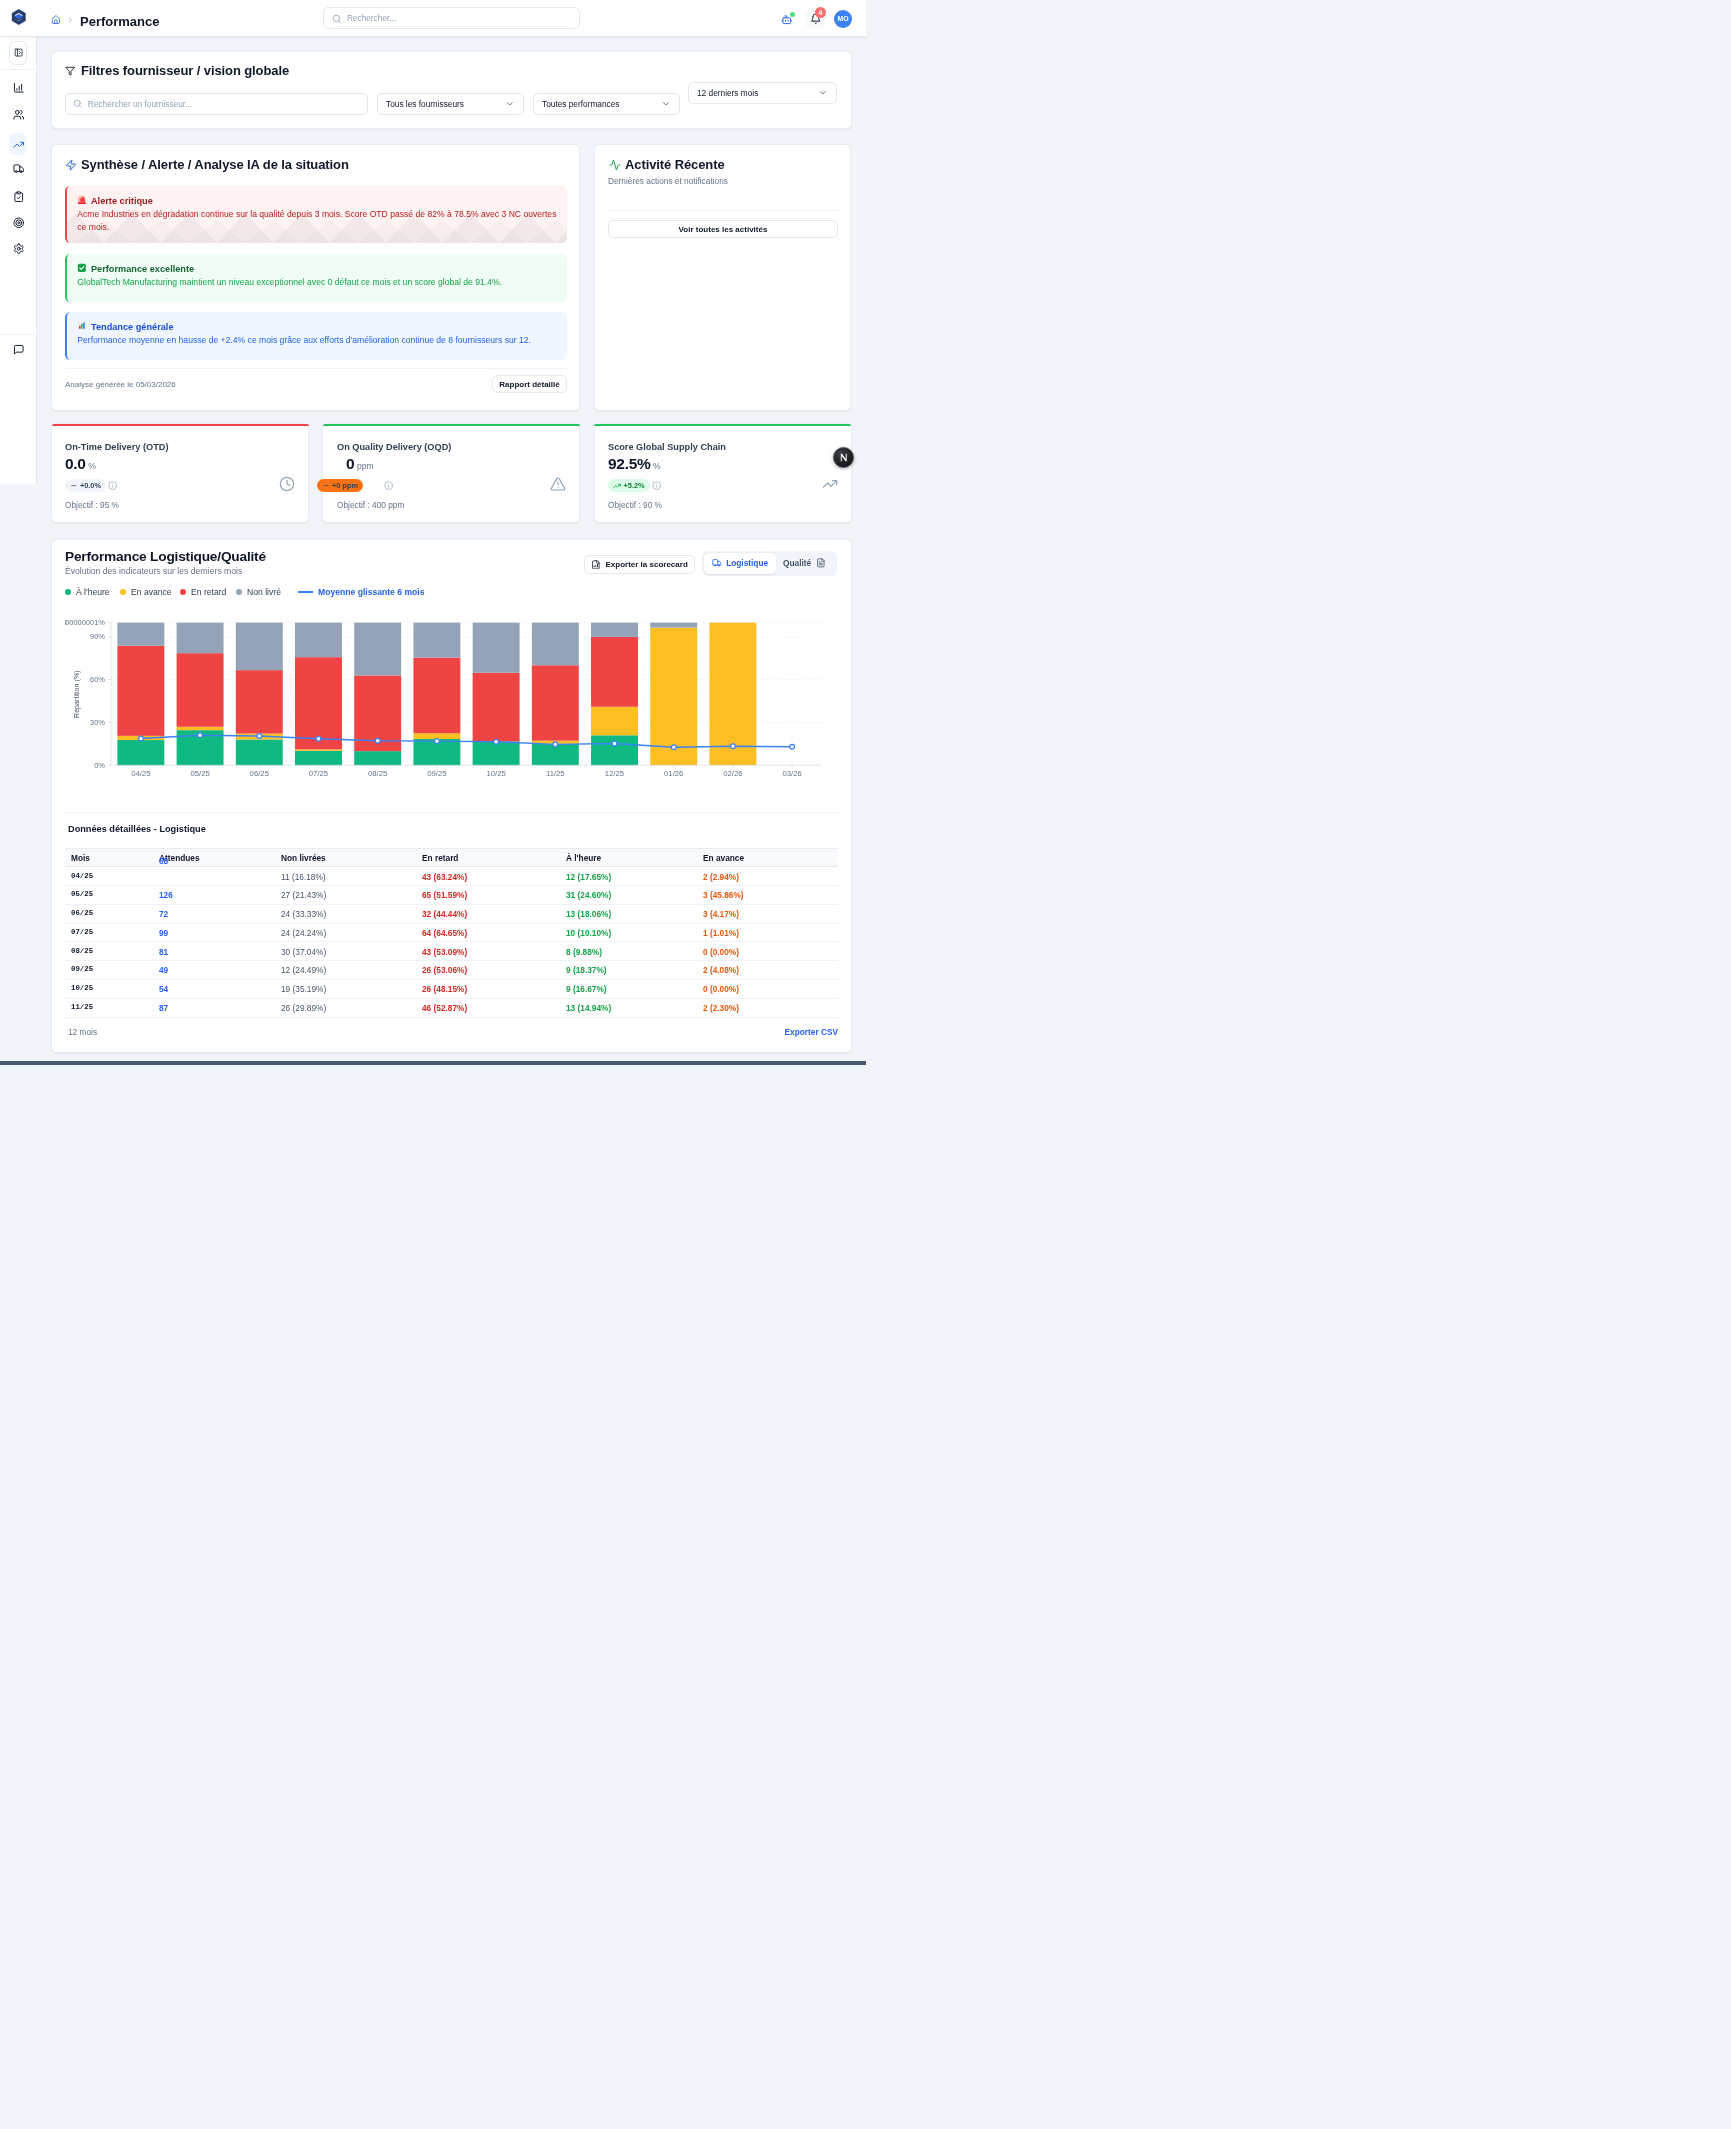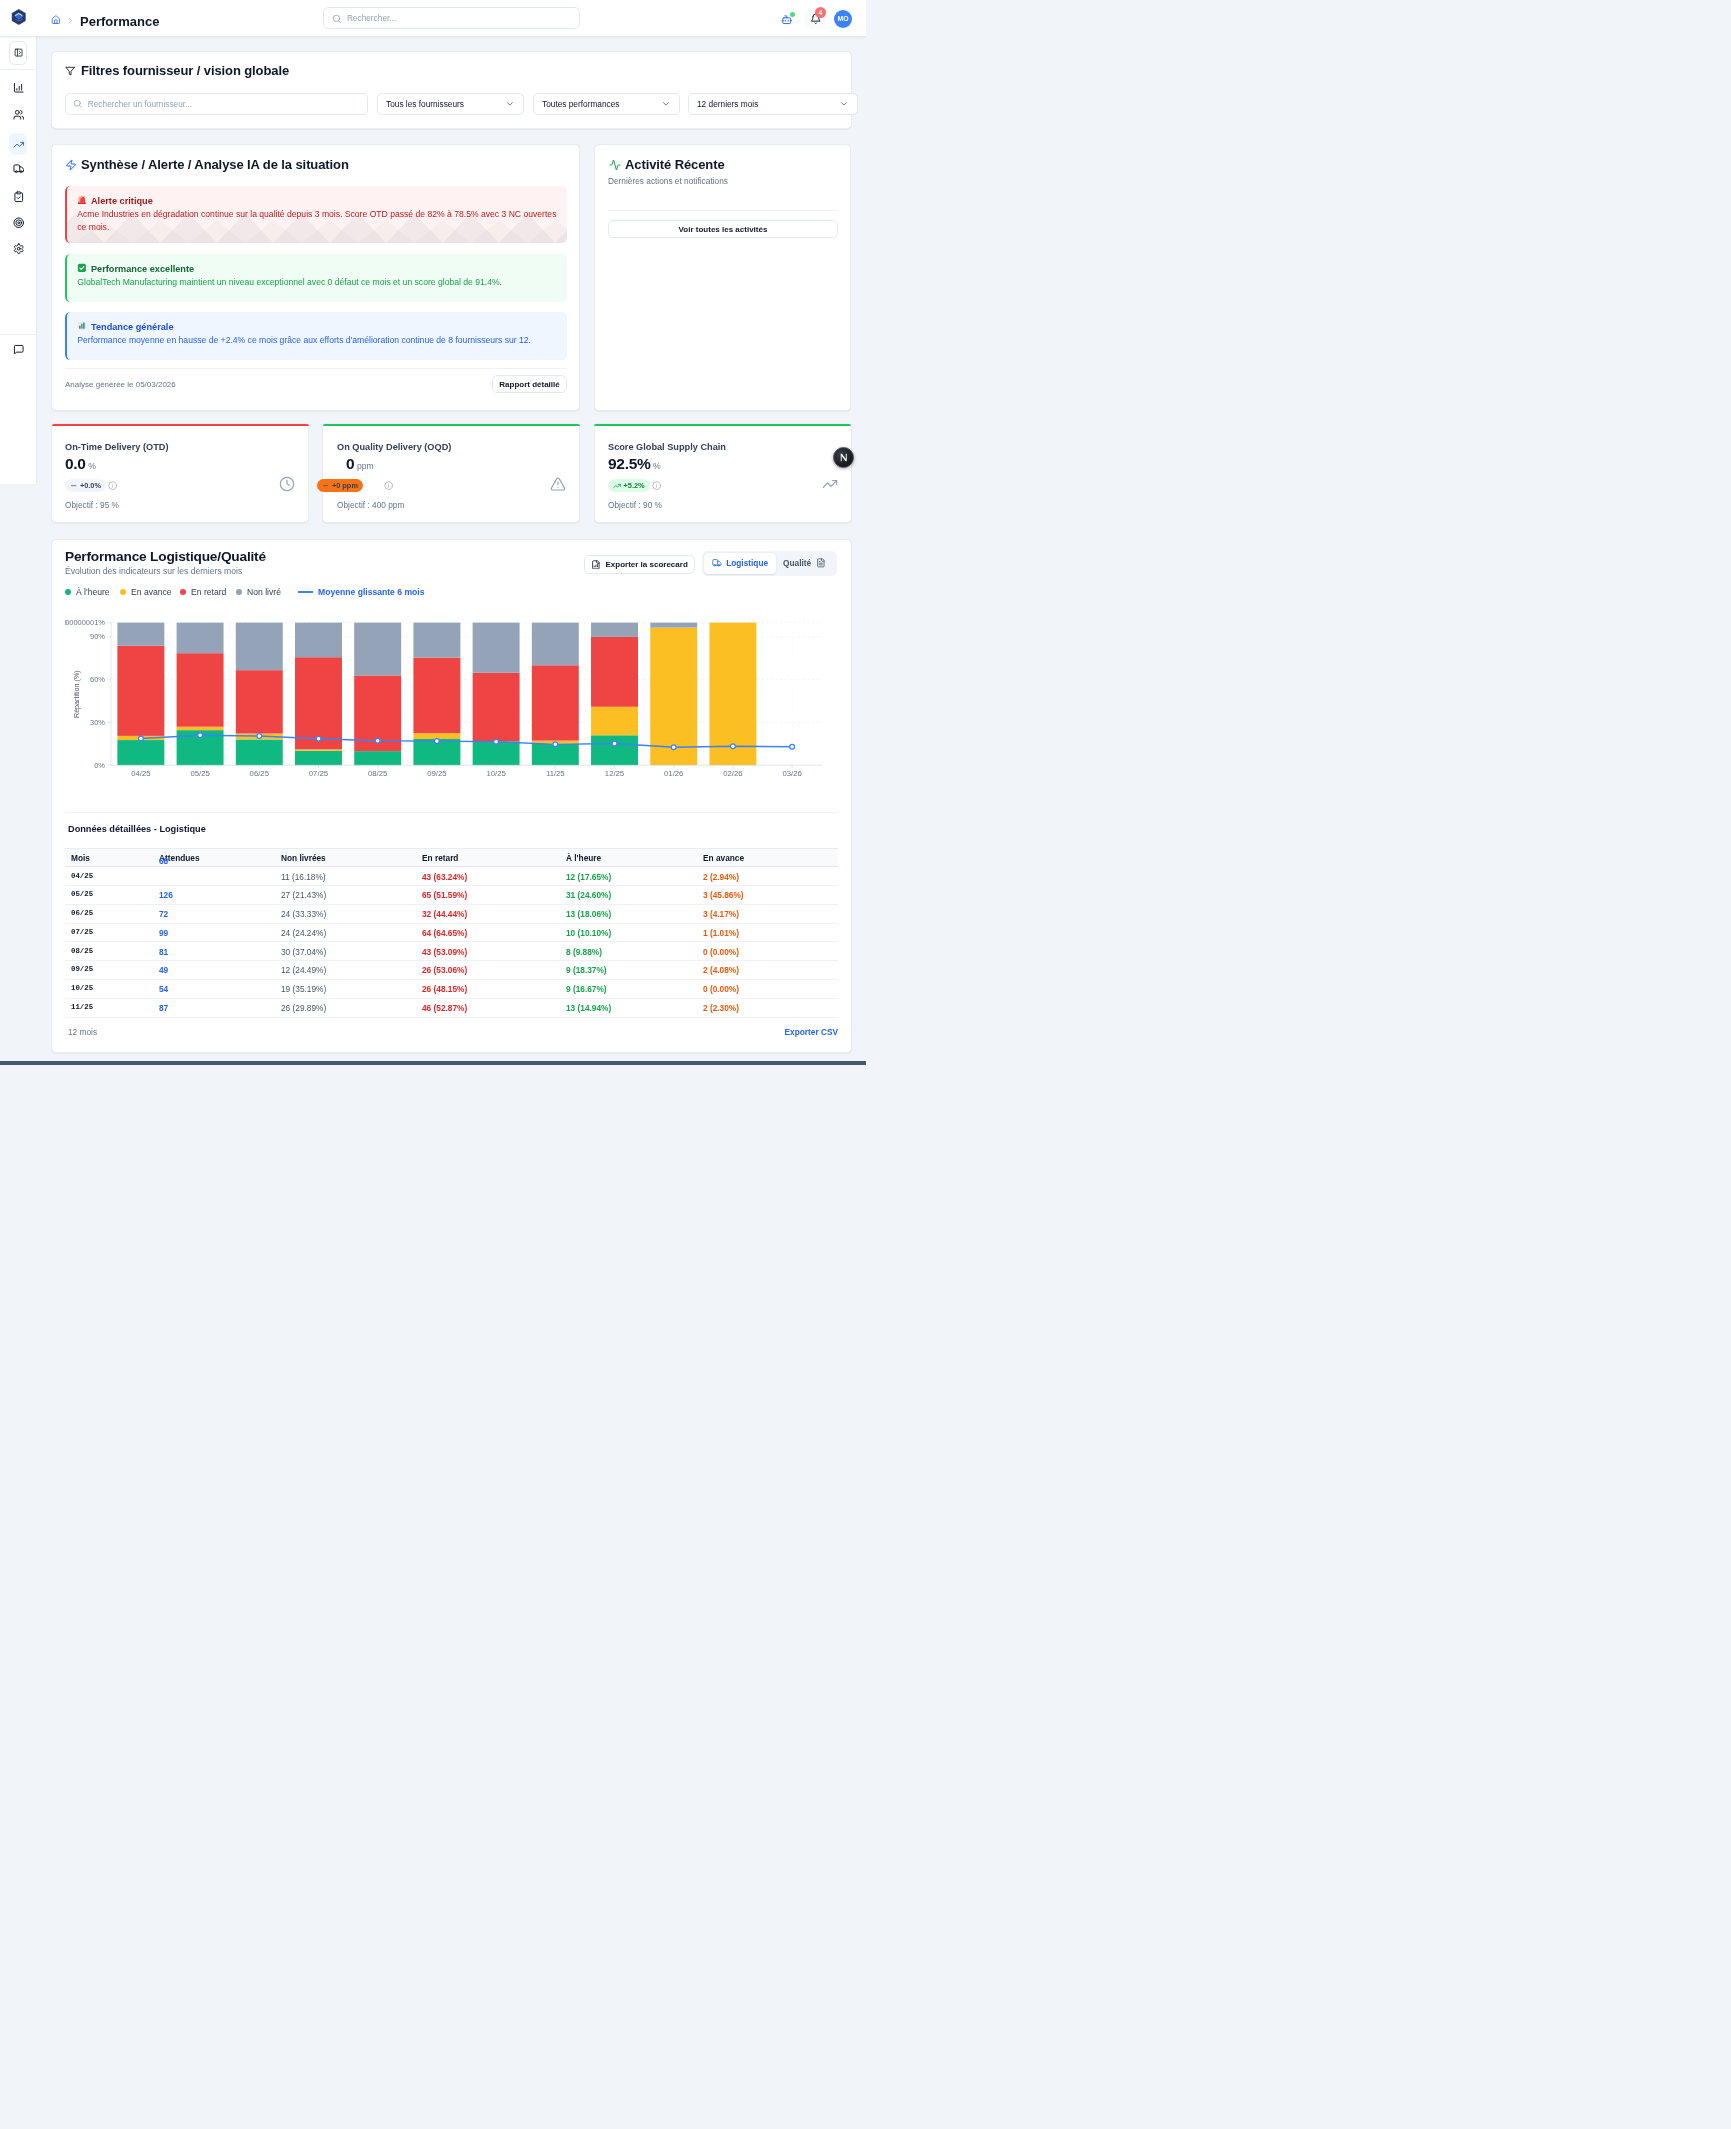--- a/index.html
+++ b/index.html
@@ -124,21 +124,21 @@
 <div class="abs inp" style="left:65px;top:93px;width:303px;height:22px;padding-left:7.4px;gap:5.2px"><svg style="" width="9.2" height="9.2" viewBox="0 0 24 24" fill="none" stroke="#94a3b8" stroke-width="2" stroke-linecap="round" stroke-linejoin="round">
       <circle cx="11" cy="11" r="8"></circle>
       <path d="m21 21-4.3-4.3"></path>
     </svg>Rechercher un fournisseur...</div>
 <div class="abs sel" style="left:377px;top:93px;width:147px;height:22px">Tous les fournisseurs<svg style="" width="9.7" height="9.7" viewBox="0 0 24 24" fill="none" stroke="#475569" stroke-width="2" stroke-linecap="round" stroke-linejoin="round">
       <path d="m6 9 6 6 6-6"></path>
     </svg></div>
 <div class="abs sel" style="left:533px;top:93px;width:147px;height:22px">Toutes performances<svg style="" width="9.7" height="9.7" viewBox="0 0 24 24" fill="none" stroke="#475569" stroke-width="2" stroke-linecap="round" stroke-linejoin="round">
       <path d="m6 9 6 6 6-6"></path>
     </svg></div>
-<div class="abs sel" style="left:688px;top:93px;width:170px;height:22px">12 derniers mois<svg style="" width="9.7" height="9.7" viewBox="0 0 24 24" fill="none" stroke="#475569" stroke-width="2" stroke-linecap="round" stroke-linejoin="round">
+<div class="abs sel" style="left:688px;top:82px;width:149px;height:22px">12 derniers mois<svg style="" width="9.7" height="9.7" viewBox="0 0 24 24" fill="none" stroke="#475569" stroke-width="2" stroke-linecap="round" stroke-linejoin="round">
       <path d="m6 9 6 6 6-6"></path>
     </svg></div>
 <div class="card" style="left:51px;top:144px;width:529px;height:267px"></div>
 <div class="abs" style="left:65px;top:159px"><svg style="" width="12" height="12" viewBox="0 0 24 24" fill="none" stroke="#2563eb" stroke-width="2" stroke-linecap="round" stroke-linejoin="round">
       <path d="M4 14a1 1 0 0 1-.78-1.63l9.9-10.2a.5.5 0 0 1 .86.46l-1.92 6.02A1 1 0 0 0 13 10h7a1 1 0 0 1 .78 1.63l-9.9 10.2a.5.5 0 0 1-.86-.46l1.92-6.02A1 1 0 0 0 11 14z"></path>
     </svg></div>
 <div class="abs ctitle" style="left:81px;top:157px">Synthèse / Alerte / Analyse IA de la situation</div>
 <div class="abox" style="left:65px;top:186px;width:502px;height:57px;background:#fef2f2;border-left:2.3px solid #ef4444;overflow:hidden">
     <svg style="position:absolute;left:0;top:0" width="502" height="57" viewBox="0 0 876 100">
       <polygon points="-36.5,100 13.0,48 62.5,100 112.0,48 161.5,100 211.0,48 260.5,100 310.0,48 359.5,100 409.0,48 458.5,100 508.0,48 557.5,100 607.0,48 656.5,100 706.0,48 755.5,100 805.0,48 854.5,100 904.0,48 940,100" fill="#64748b" fill-opacity=".08"></polygon>

